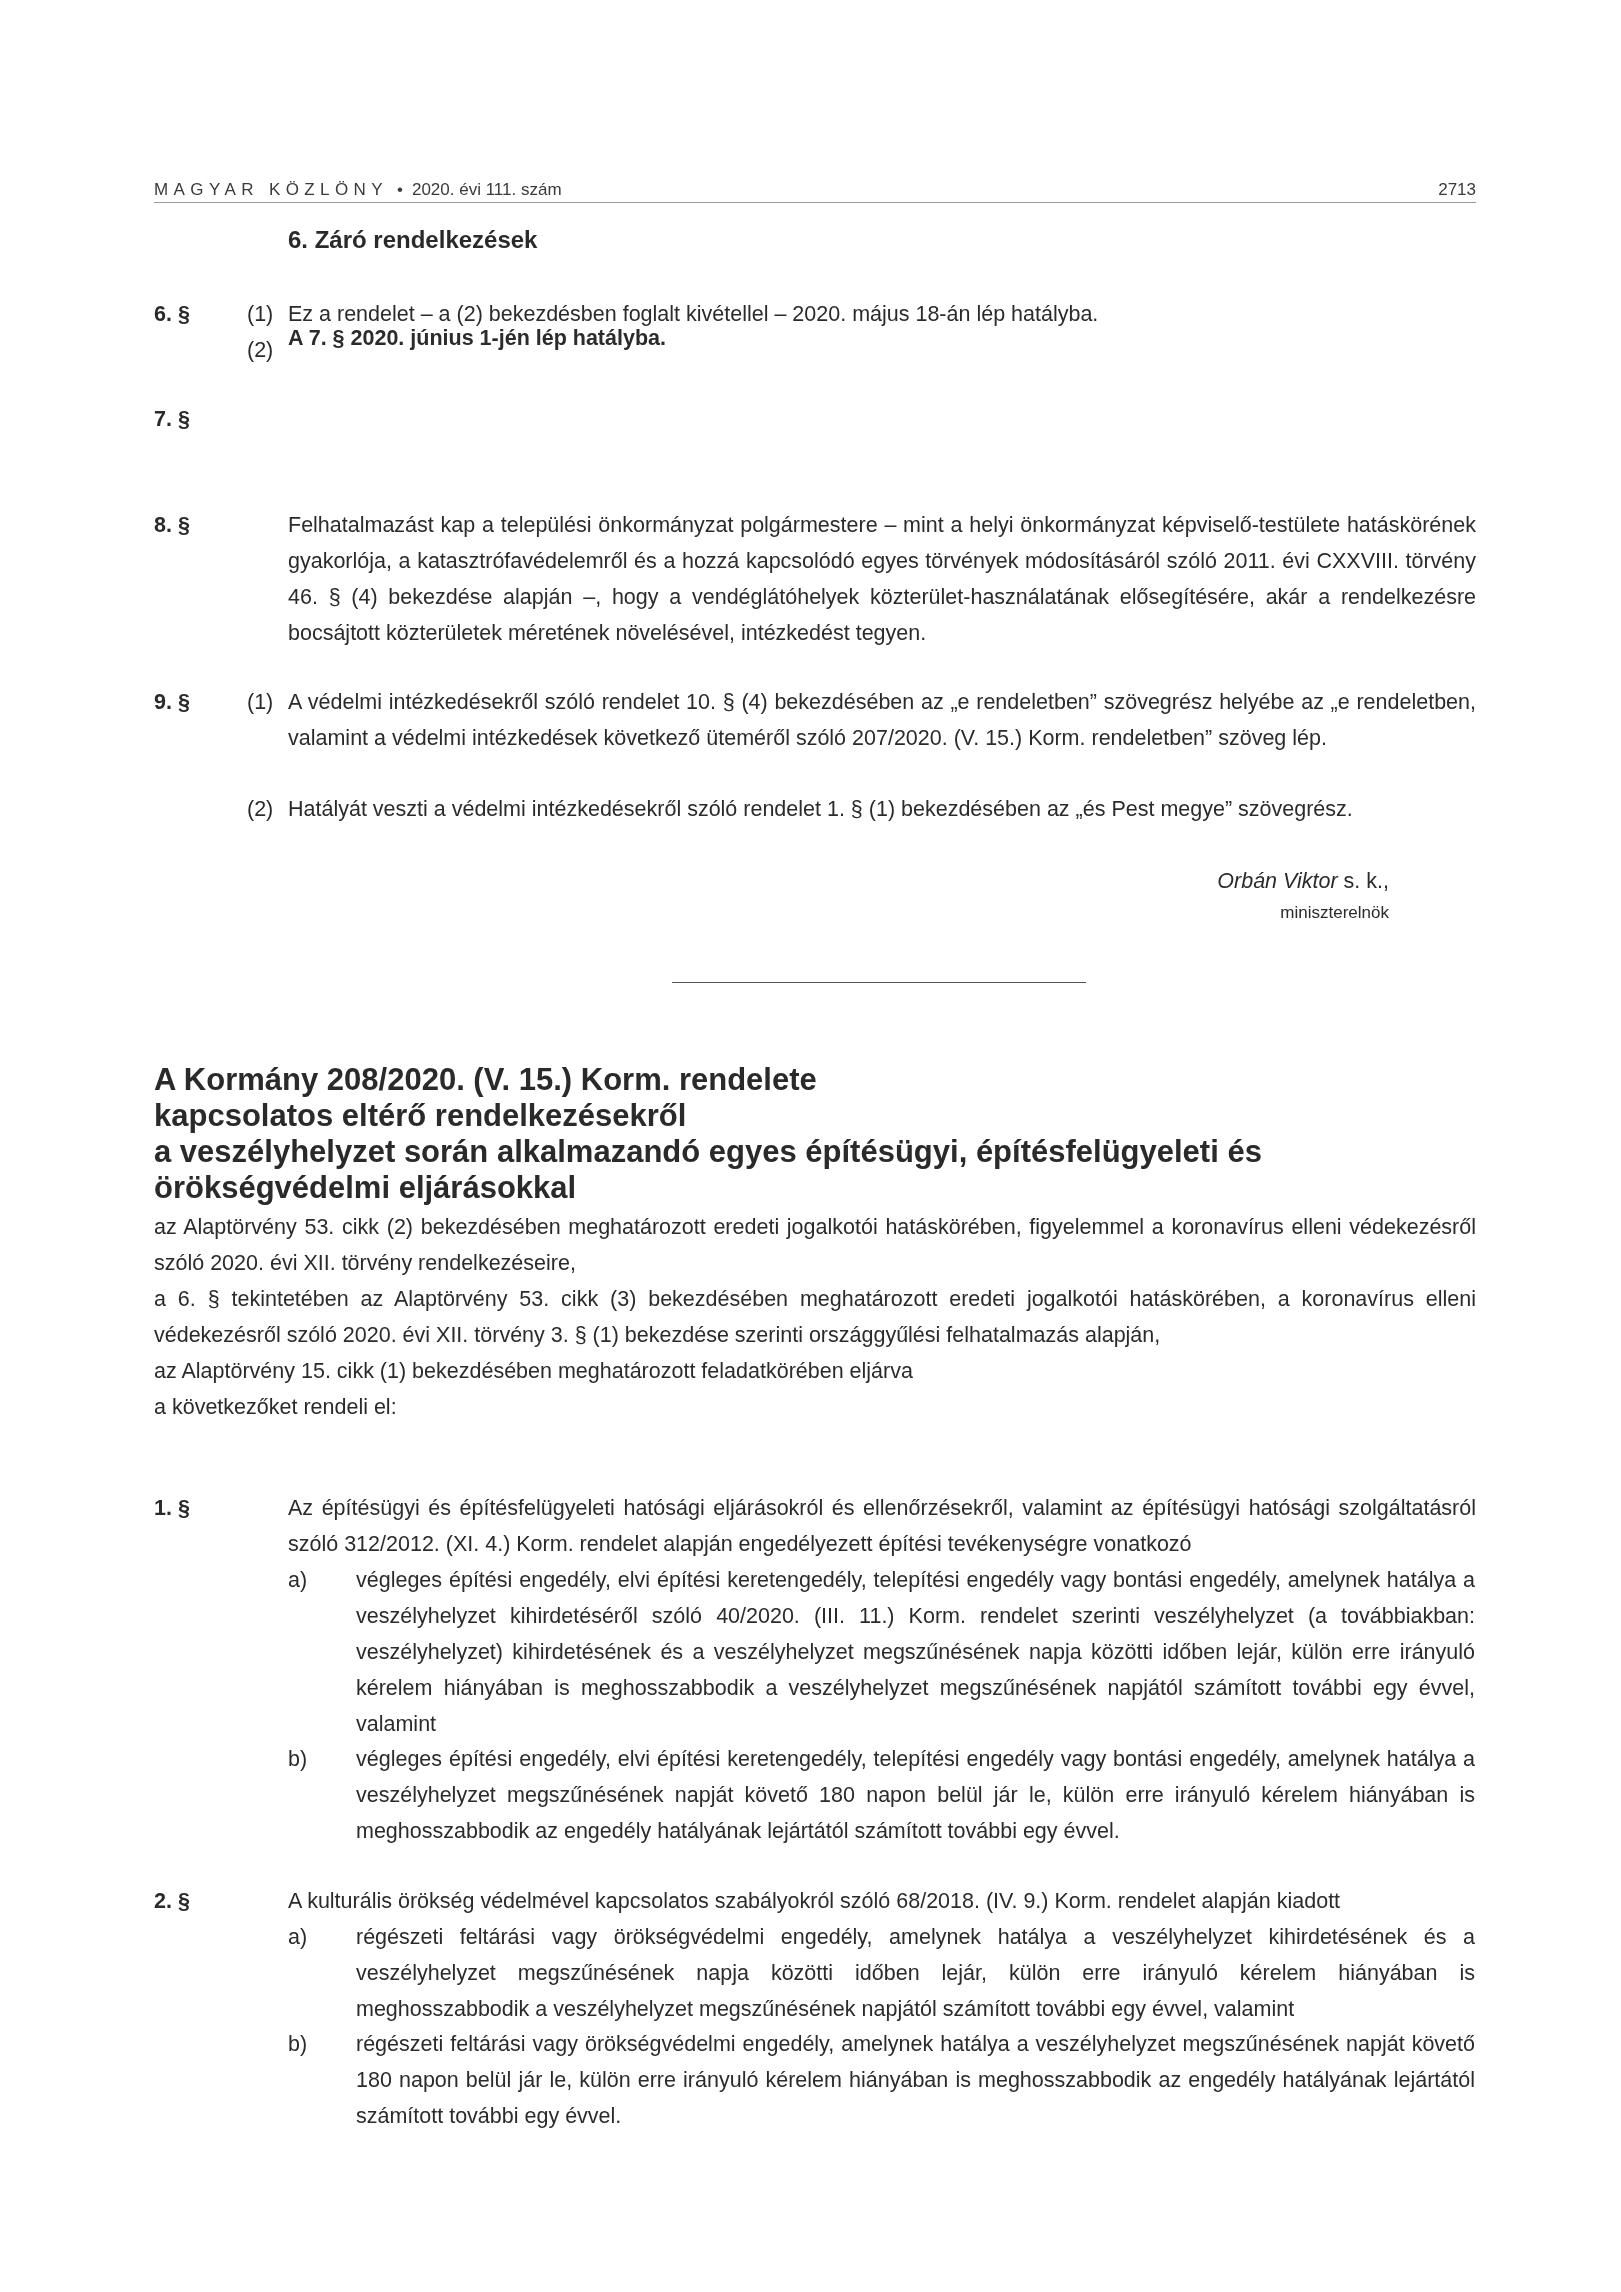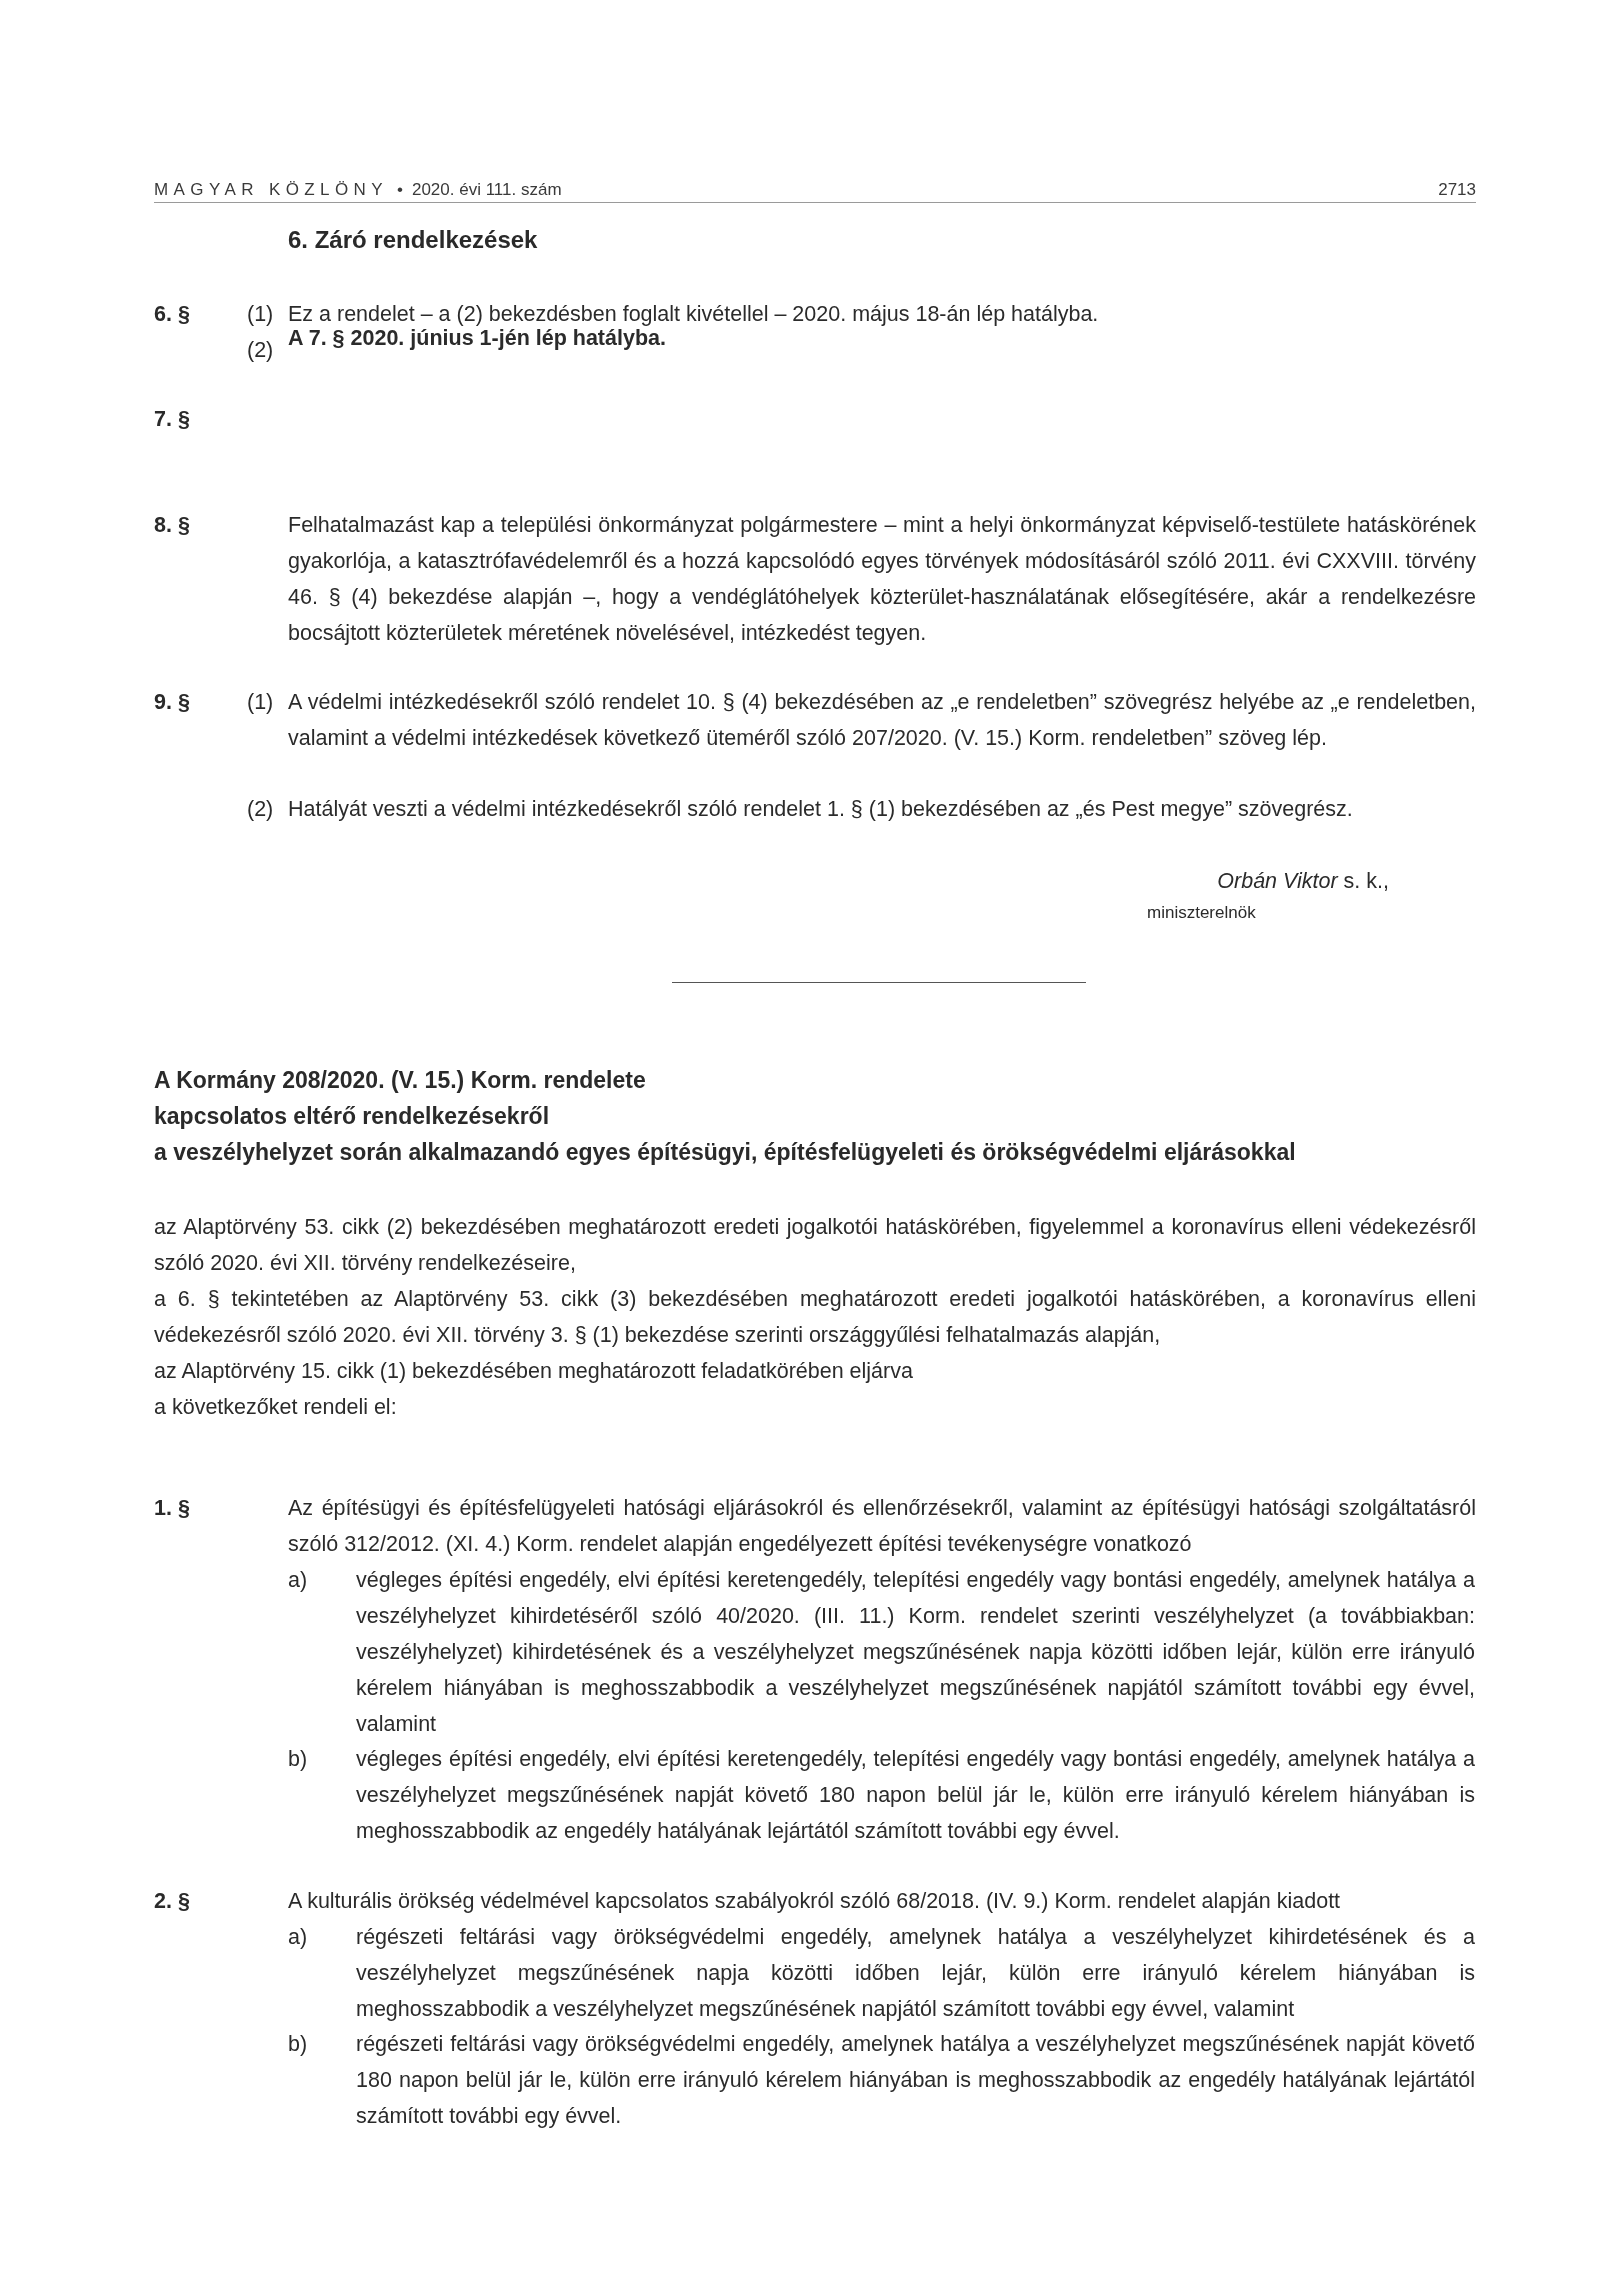--- a/index.html
+++ b/index.html
@@ -41,31 +41,31 @@
 
   .item-letter { position: absolute; left: 134px; width: 45px; }
   .item-text { position: absolute; left: 202px; width: 1119px; text-align: justify; }
 
   .signature {
     position: absolute; top: 865px; left: 939px; width: 296px;
     text-align: right; font-size: 21.5px; line-height: 32px;
   }
   .signature .name { font-style: italic; }
   .signature .role {
-    display: block; text-align: left; font-size: 17px; padding-left: 54px;
+    display: block; text-align: right; font-size: 17px; padding-left: 54px;
   }
 
   .divider {
     position: absolute; top: 982px; left: 518px; width: 414px; height: 0;
     border-top: 1.8px solid #555;
   }
 
   .decree-title {
     position: absolute; top: 1062px; left: 0; width: 1322px;
-    font-weight: bold; font-size: 23px; line-height: 36px; color: #2a2a2a;
+    font-weight: bold; font-size: 31px; line-height: 36px; color: #2a2a2a;
   }
   .preamble { position: absolute; top: 1209px; left: 0; width: 1322px; }
   .preamble div { text-align: justify; }
 </style>
 </head>
 <body>
 
 <div class="page">
 
   <div class="running-header">

